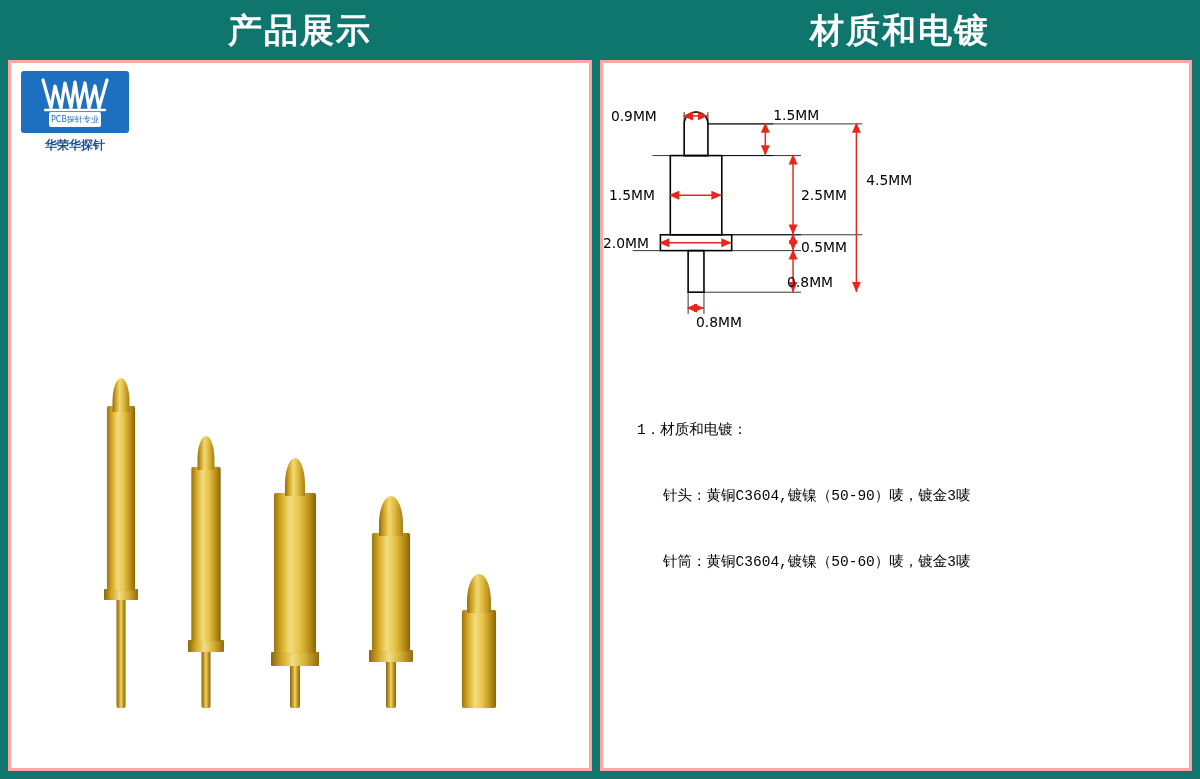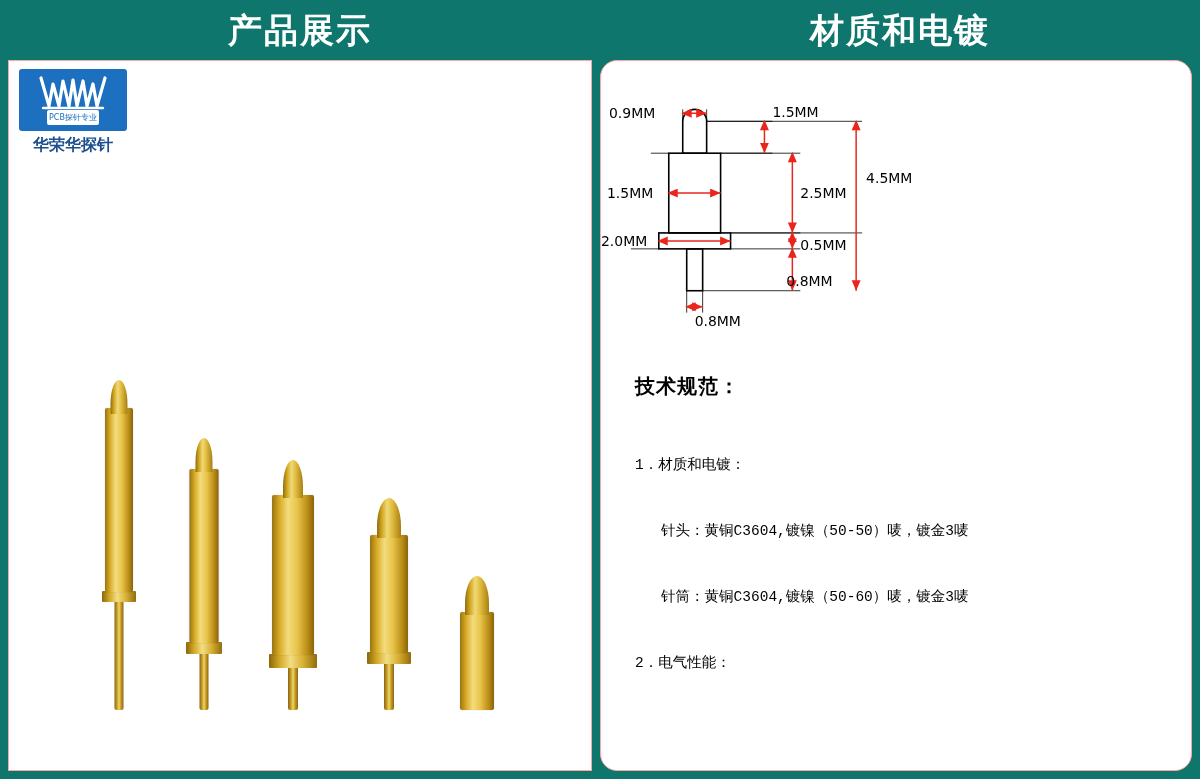--- a/index.html
+++ b/index.html
@@ -39,27 +39,27 @@
   }
   .panels {
     flex: 1 1 auto;
     display: flex;
     padding: 0 8px 8px 8px;
     box-sizing: border-box;
     gap: 8px;
   }
   .panel {
     background: #ffffff;
-    border: 1px solid #fca5a5;
+    border: 3px solid #fca5a5;
     box-sizing: border-box;
     position: relative;
     overflow: hidden;
   }
   .panel.left { flex: 0 0 584px; }
-  .panel.right { flex: 1 1 auto; border-radius: 17px; }
+  .panel.right { flex: 1 1 auto; }
 
   
   .logo {
     position: absolute;
     left: 10px;
     top: 8px;
     width: 108px;
     height: 88px;
   }
   .logo-mark {
@@ -89,21 +89,21 @@
     font-size: 8px;
     line-height: 15px;
     text-align: center;
     font-family: "DejaVu Sans", sans-serif;
     letter-spacing: 0px;
   }
   .logo-text {
     margin-top: 4px;
     width: 108px;
     text-align: center;
-    font-size: 16px;
+    font-size: 12px;
     color: #1d4f8c;
     font-weight: bold;
     font-family: "DejaVu Sans", sans-serif;
   }
 
   .pins {
     position: absolute;
     left: 60px;
     bottom: 60px;
     width: 470px;
@@ -302,26 +302,24 @@
             <text x="266" y="122">4.5MM</text>
             <text x="0" y="185">2.0MM</text>
             <text x="200" y="189">0.5MM</text>
             <text x="186" y="225">0.8MM</text>
             <text x="94" y="265">0.8MM</text>
           </g>
         </svg>
       </div>
 
       <div class="spec">
-        <div class="spec-title">技术规范：</div>
         <div class="spec-lines">
           <div>1．材质和电镀：</div>
-          <div>   针头：黄铜C3604,镀镍（50-50）唛，镀金3唛</div>
+          <div>   针头：黄铜C3604,镀镍（50-90）唛，镀金3唛</div>
           <div>   针筒：黄铜C3604,镀镍（50-60）唛，镀金3唛</div>
-          <div>2．电气性能：</div>
           
           
           
           
           
           
           
           
           
           

